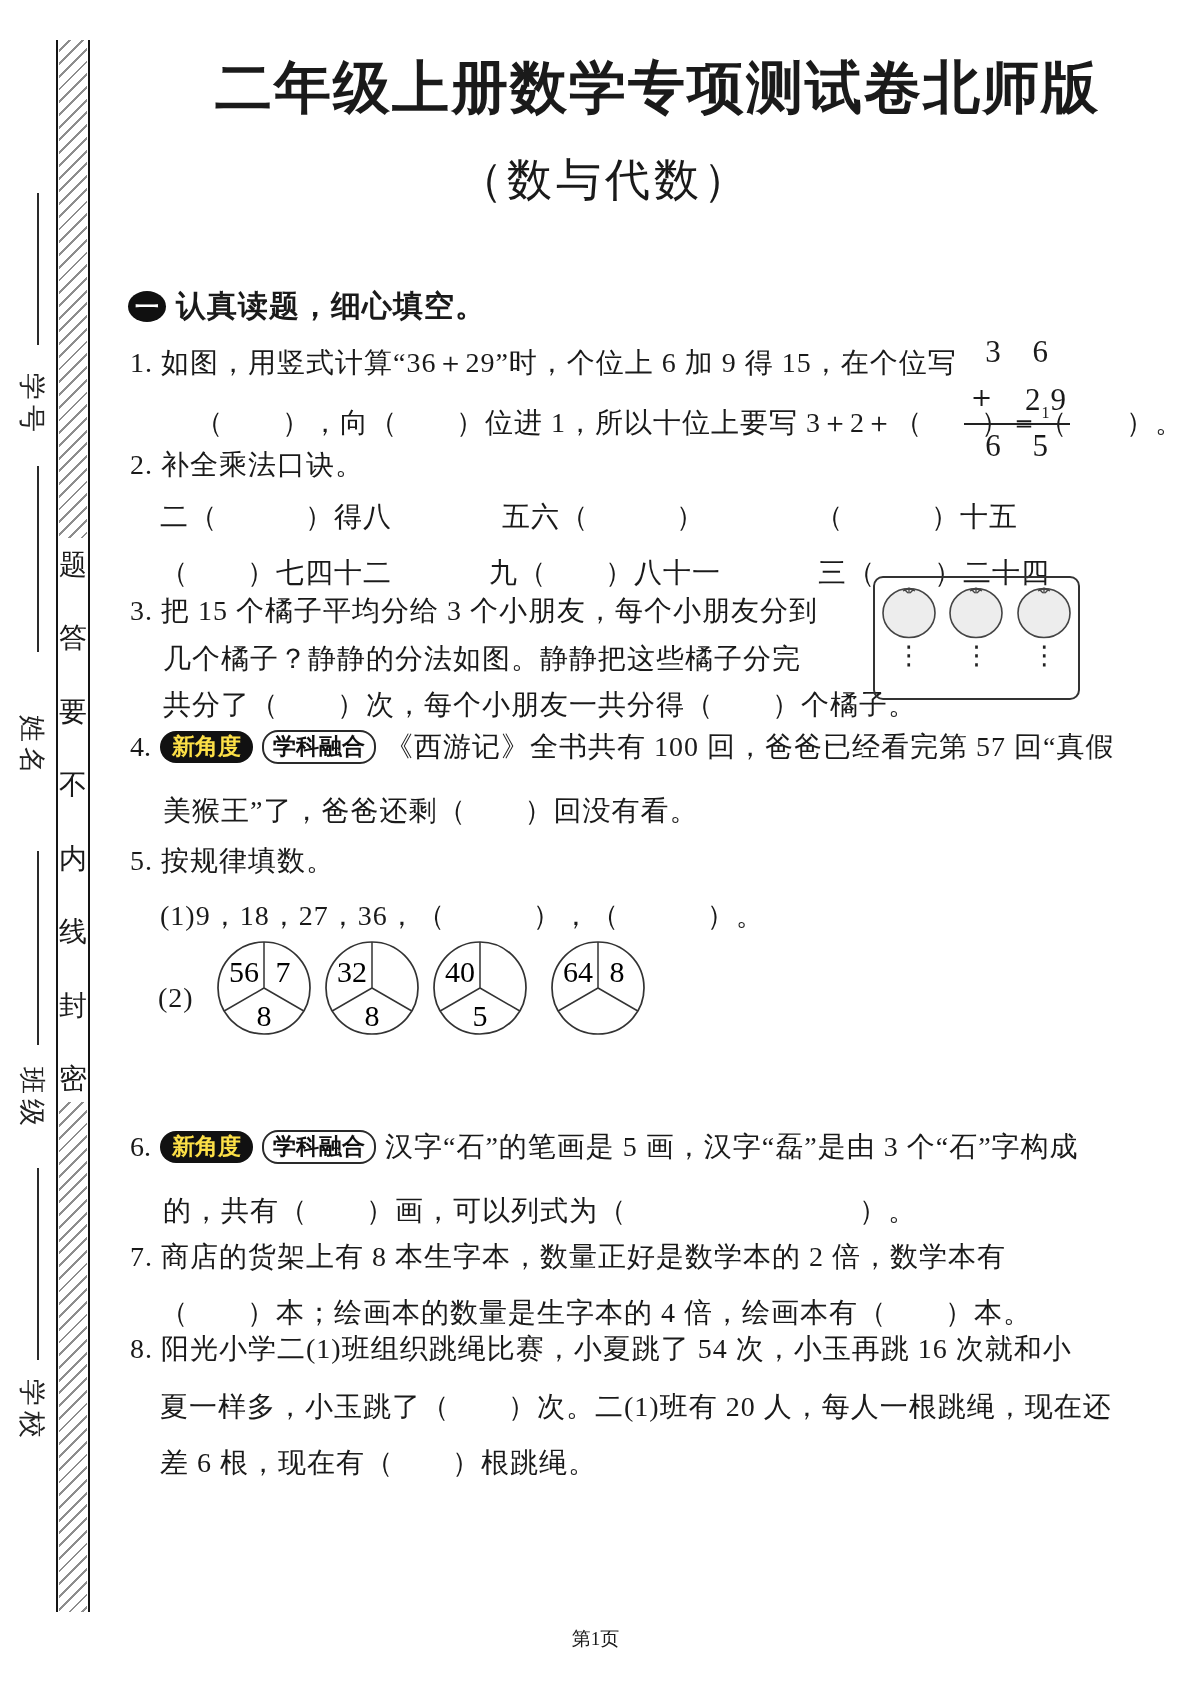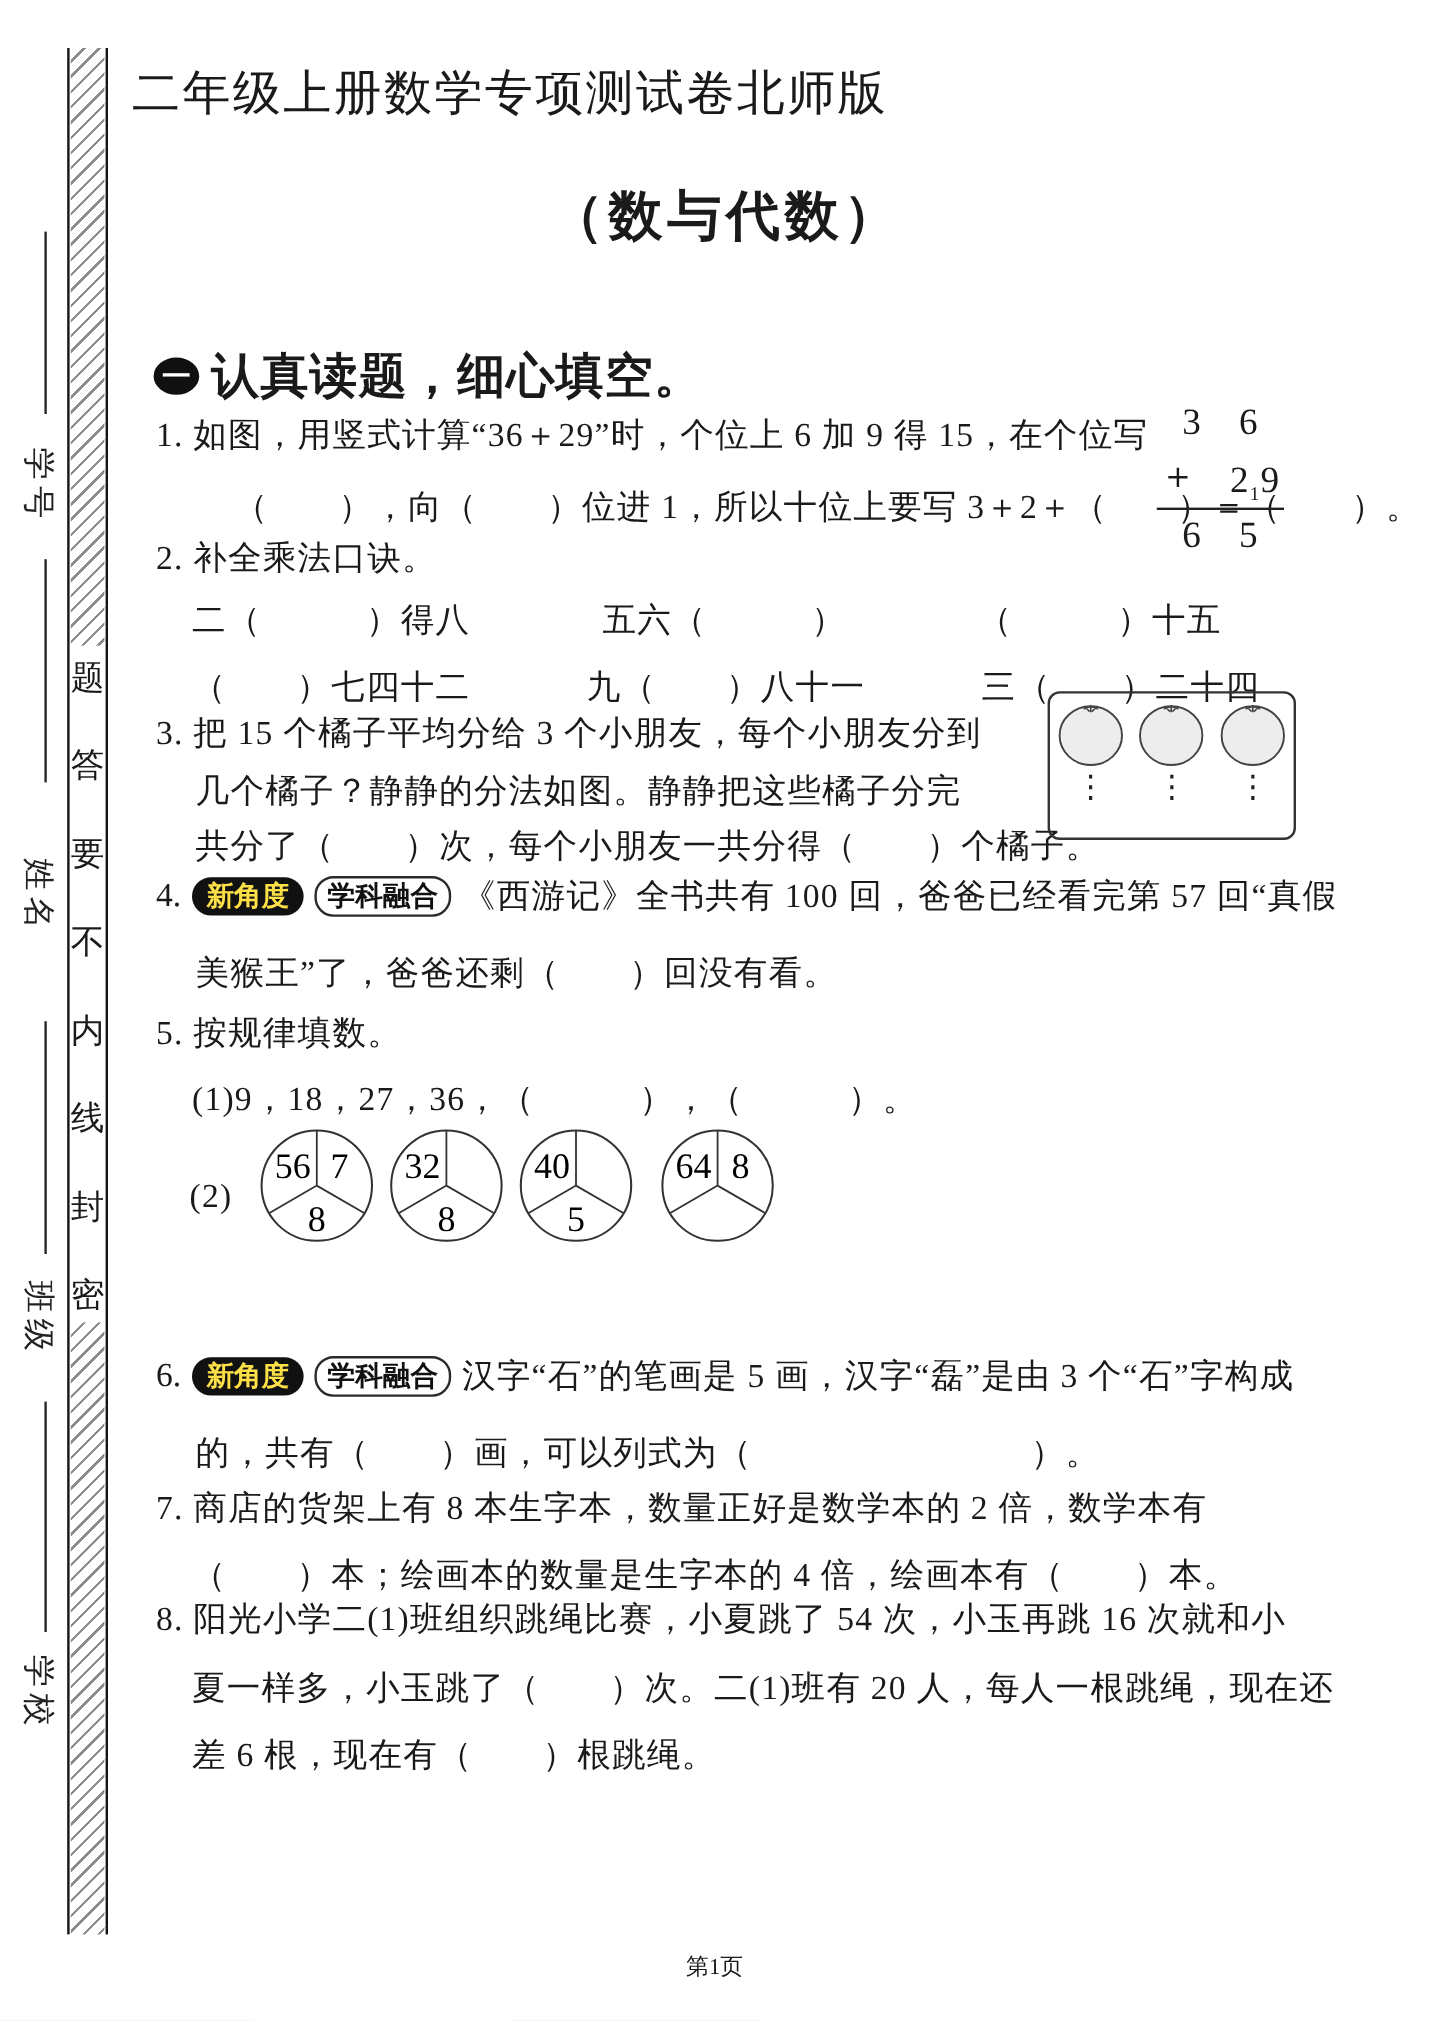--- a/index.html
+++ b/index.html
@@ -28,36 +28,36 @@
   .hatch-top { top:0; height:498px; }
   .hatch-bottom { top:1062px; bottom:0; }
   .seal-chars {
     position:absolute; top:506px; height:552px; left:0; right:0;
     display:flex; flex-direction:column; justify-content:space-between; align-items:center;
     font-size:28px; color:#1a1a1a;
   }
 
   
   .title {
-    position:absolute; top:50px; left:110px; width:990px; text-align:left;
-    font-size:40px; font-weight:normal; letter-spacing:2px; white-space:nowrap;
+    position:absolute; top:50px; left:110px; width:990px; text-align:right;
+    font-size:57px; font-weight:bold; letter-spacing:2px; white-space:nowrap;
   }
   .subtitle {
     position:absolute; top:150px; left:110px; width:990px; text-align:center;
-    font-size:45px; font-weight:bold; letter-spacing:4px;
+    font-size:45px; font-weight:normal; letter-spacing:4px;
   }
 
   
   .sec-head { position:absolute; top:286px; left:128px; display:flex; align-items:center; gap:10px; }
   .sec-badge {
     width:38px; height:31px; background:#101010; border-radius:50%;
     color:#fff; display:flex; align-items:center; justify-content:center;
     font-size:24px; font-weight:bold; flex:0 0 auto;
   }
-  .sec-title { font-size:40px; font-weight:bold; font-family:"Liberation Sans",sans-serif; letter-spacing:1px; }
+  .sec-title { font-size:30px; font-weight:bold; font-family:"Liberation Sans",sans-serif; letter-spacing:1px; }
 
   
   .qline { position:absolute; font-size:28px; white-space:nowrap; letter-spacing:1px; }
   .qrow  { position:absolute; display:flex; align-items:center; gap:9px; white-space:nowrap; }
   .qnum  { font-size:28px; }
   .badge-dark {
     background:#111; color:#fde047; border-radius:17px; padding:4px 12px 5px;
     font-size:23px; font-weight:bold; font-family:"Liberation Sans",sans-serif; line-height:1;
   }
   .badge-light {

